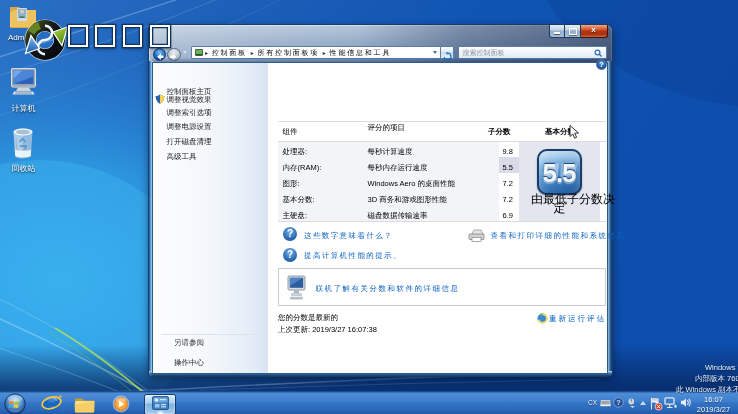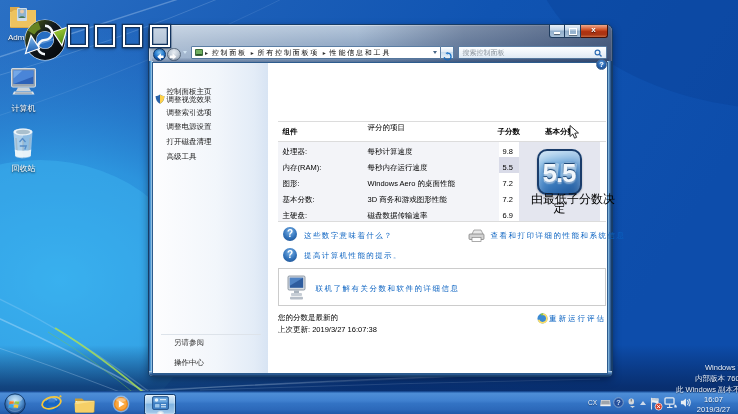--- a/index.html
+++ b/index.html
@@ -165,23 +165,23 @@
    <div class="ab" style="left:21.5px;top:275px;line-height:9px;color:#333">另请参阅</div>
    <div class="ab" style="left:21.5px;top:295px;line-height:9px">操作中心</div>
   </div>
 
   <div class="ab" style="left:115.5px;top:0;width:339px;height:310px;background:#fff;font-size:7.5px;color:#000">
 
    <div class="ab" style="left:328px;top:-4px;width:11px;height:11px;border-radius:50%;background:radial-gradient(circle at 50% 35%,#5f9fde 0%,#2561ac 55%,#123c74 100%);border:1px solid #4a6a92;box-sizing:border-box;color:#fff;font-size:7.5px;font-weight:bold;text-align:center;line-height:9.5px">?</div>
 
 
    <div class="ab" style="left:10px;top:58.5px;width:328px;border-top:1px solid #dcdcdc"></div>
-   <div class="ab" style="left:14.5px;top:64px;font-weight:bold">组件</div>
+   <div class="ab" style="left:14.5px;top:64px;font-weight:normal">组件</div>
    <div class="ab" style="left:99.5px;top:60px;font-weight:normal">评分的项目</div>
-   <div class="ab" style="left:220px;top:64px;width:32px;text-align:right;font-weight:bold">子分数</div>
+   <div class="ab" style="left:220px;top:64px;width:32px;text-align:left;font-weight:bold">子分数</div>
    <div class="ab" style="left:262px;top:64px;width:60px;text-align:center;font-weight:bold">基本分数</div>
    <div class="ab" style="left:10px;top:78px;width:328px;border-top:1px solid #dcdcdc;z-index:2"></div>
 
    <div class="ab" style="left:10px;top:78px;width:220.5px;height:80.5px;background:#f3f4f8"></div>
    <div class="ab" style="left:230.5px;top:78px;width:20px;height:80.5px;background:#fff"></div>
    <div class="ab" style="left:230.5px;top:94.1px;width:20px;height:16.1px;background:#d9dbe8"></div>
    <div class="ab" style="left:250.5px;top:78px;width:81px;height:80.5px;background:#e4e6ef"></div>
    <div class="ab" style="left:10px;top:158.5px;width:328px;border-top:1px solid #dcdcdc"></div>
 
    <div class="ab" style="left:14.5px;top:81.5px;line-height:16.1px">处理器:</div>

